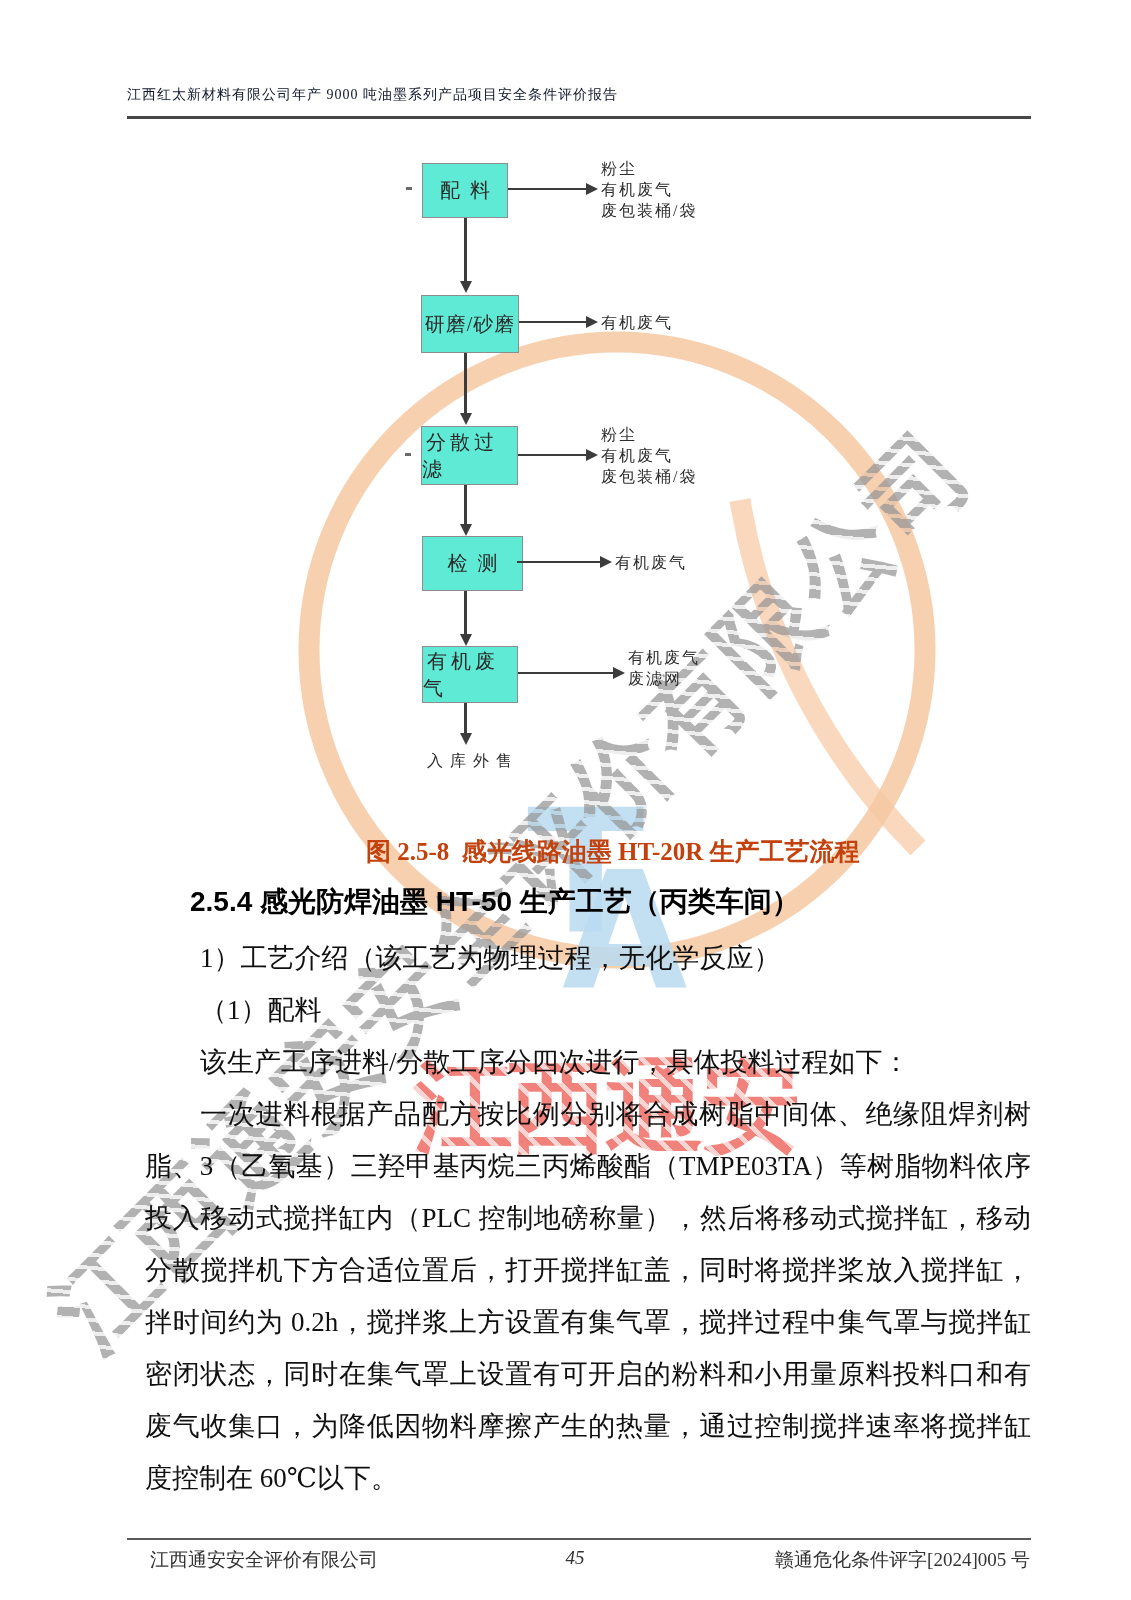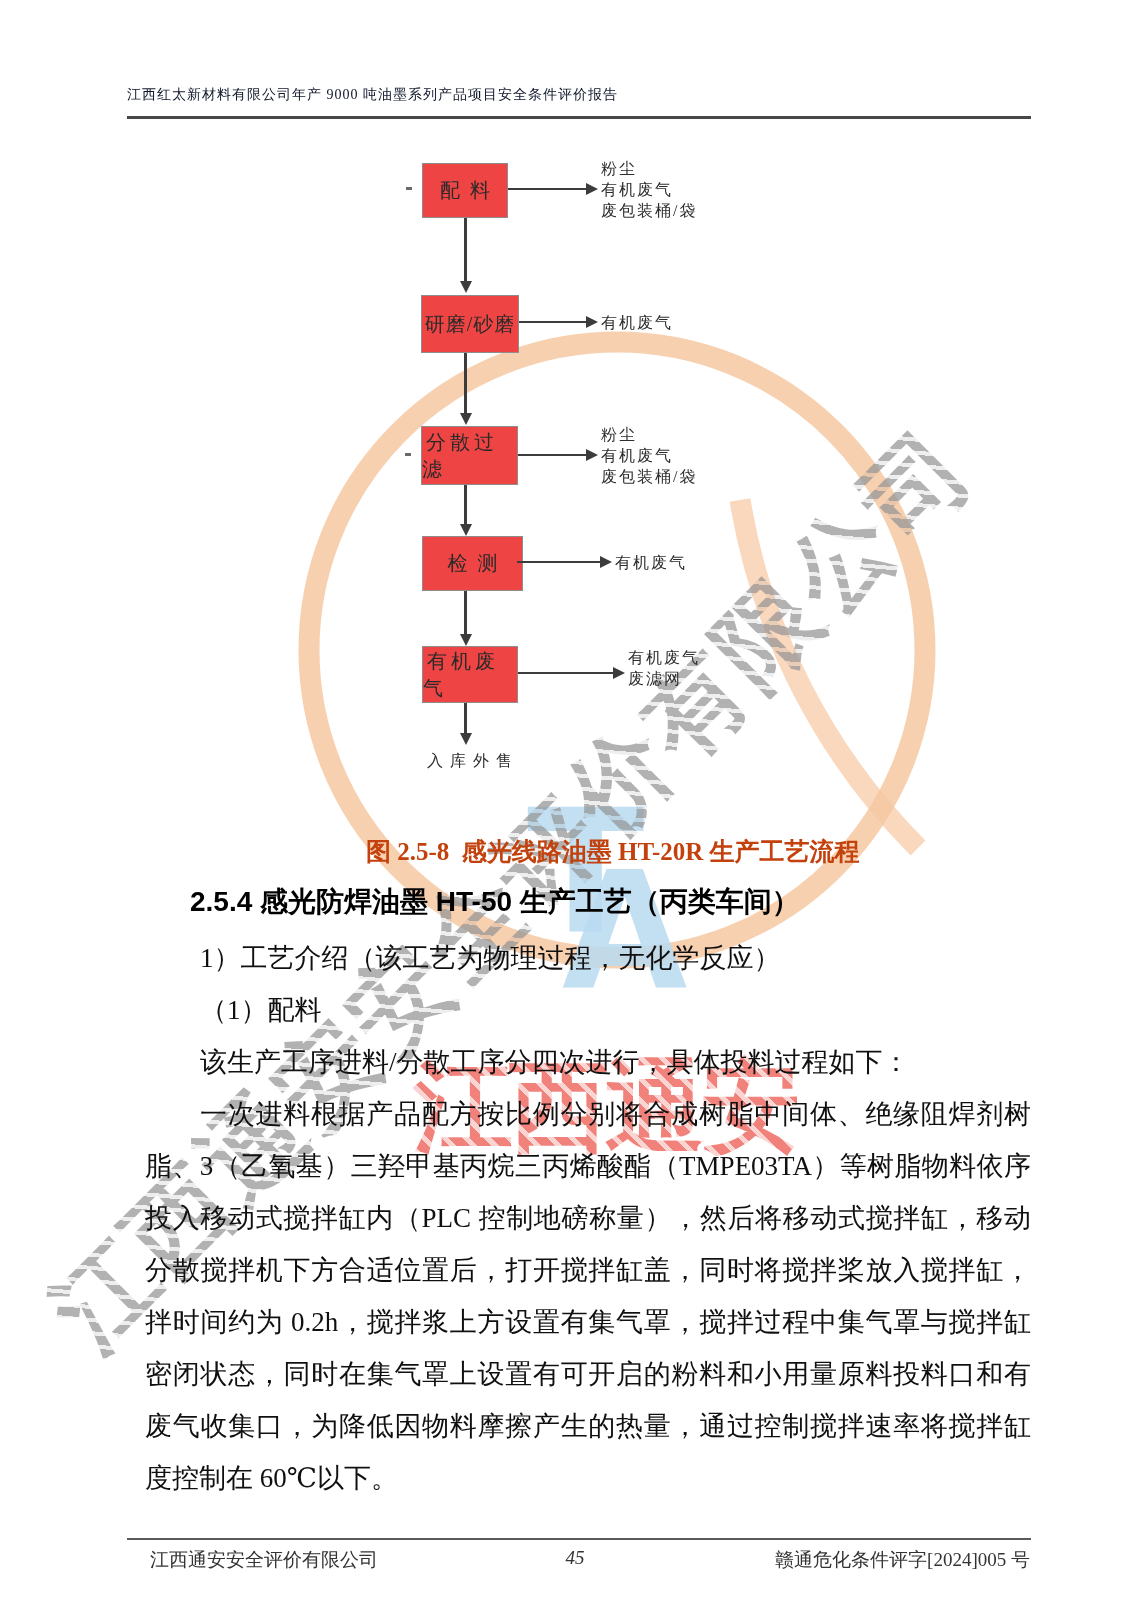--- a/index.html
+++ b/index.html
@@ -22,21 +22,21 @@
   @supports not ((-webkit-background-clip:text) or (background-clip:text)){
     .wm-diag{color:rgba(150,150,150,0.55);background:none;}
     .wm-red{color:rgba(232,53,42,0.55);background:none;}
   }
   
   .content{position:absolute;inset:0;z-index:1;}
   .hdr-title{position:absolute;left:127px;top:86px;width:904px;text-align:left;
     font-size:14px;color:#0f172a;letter-spacing:1px;}
   .hdr-rule{position:absolute;left:127px;top:116px;width:904px;height:3px;background:#474747;}
   
-  .fbox{position:absolute;border:1.5px solid #8d8d8d;background:#ef4444;box-sizing:border-box;
+  .fbox{position:absolute;border:1.5px solid #8d8d8d;background:#5eead4;box-sizing:border-box;
     display:flex;align-items:center;justify-content:center;font-size:20px;color:#2a2a2a;}
   .ls10{letter-spacing:10px;text-indent:10px;}
   .ls4{letter-spacing:4px;text-indent:4px;}
   .varrow{position:absolute;width:3px;background:#3c3c3c;}
   .varrow::after{content:'';position:absolute;left:50%;transform:translateX(-50%);top:100%;
     border:6px solid transparent;border-bottom:none;border-top:12px solid #3c3c3c;}
   .harrow{position:absolute;height:2px;background:#3c3c3c;}
   .harrow::after{content:'';position:absolute;left:100%;top:50%;transform:translateY(-50%);
     border:6px solid transparent;border-right:none;border-left:12px solid #3c3c3c;}
   .fout{position:absolute;font-size:16px;line-height:21px;letter-spacing:2px;color:#2e2e2e;white-space:nowrap;}

